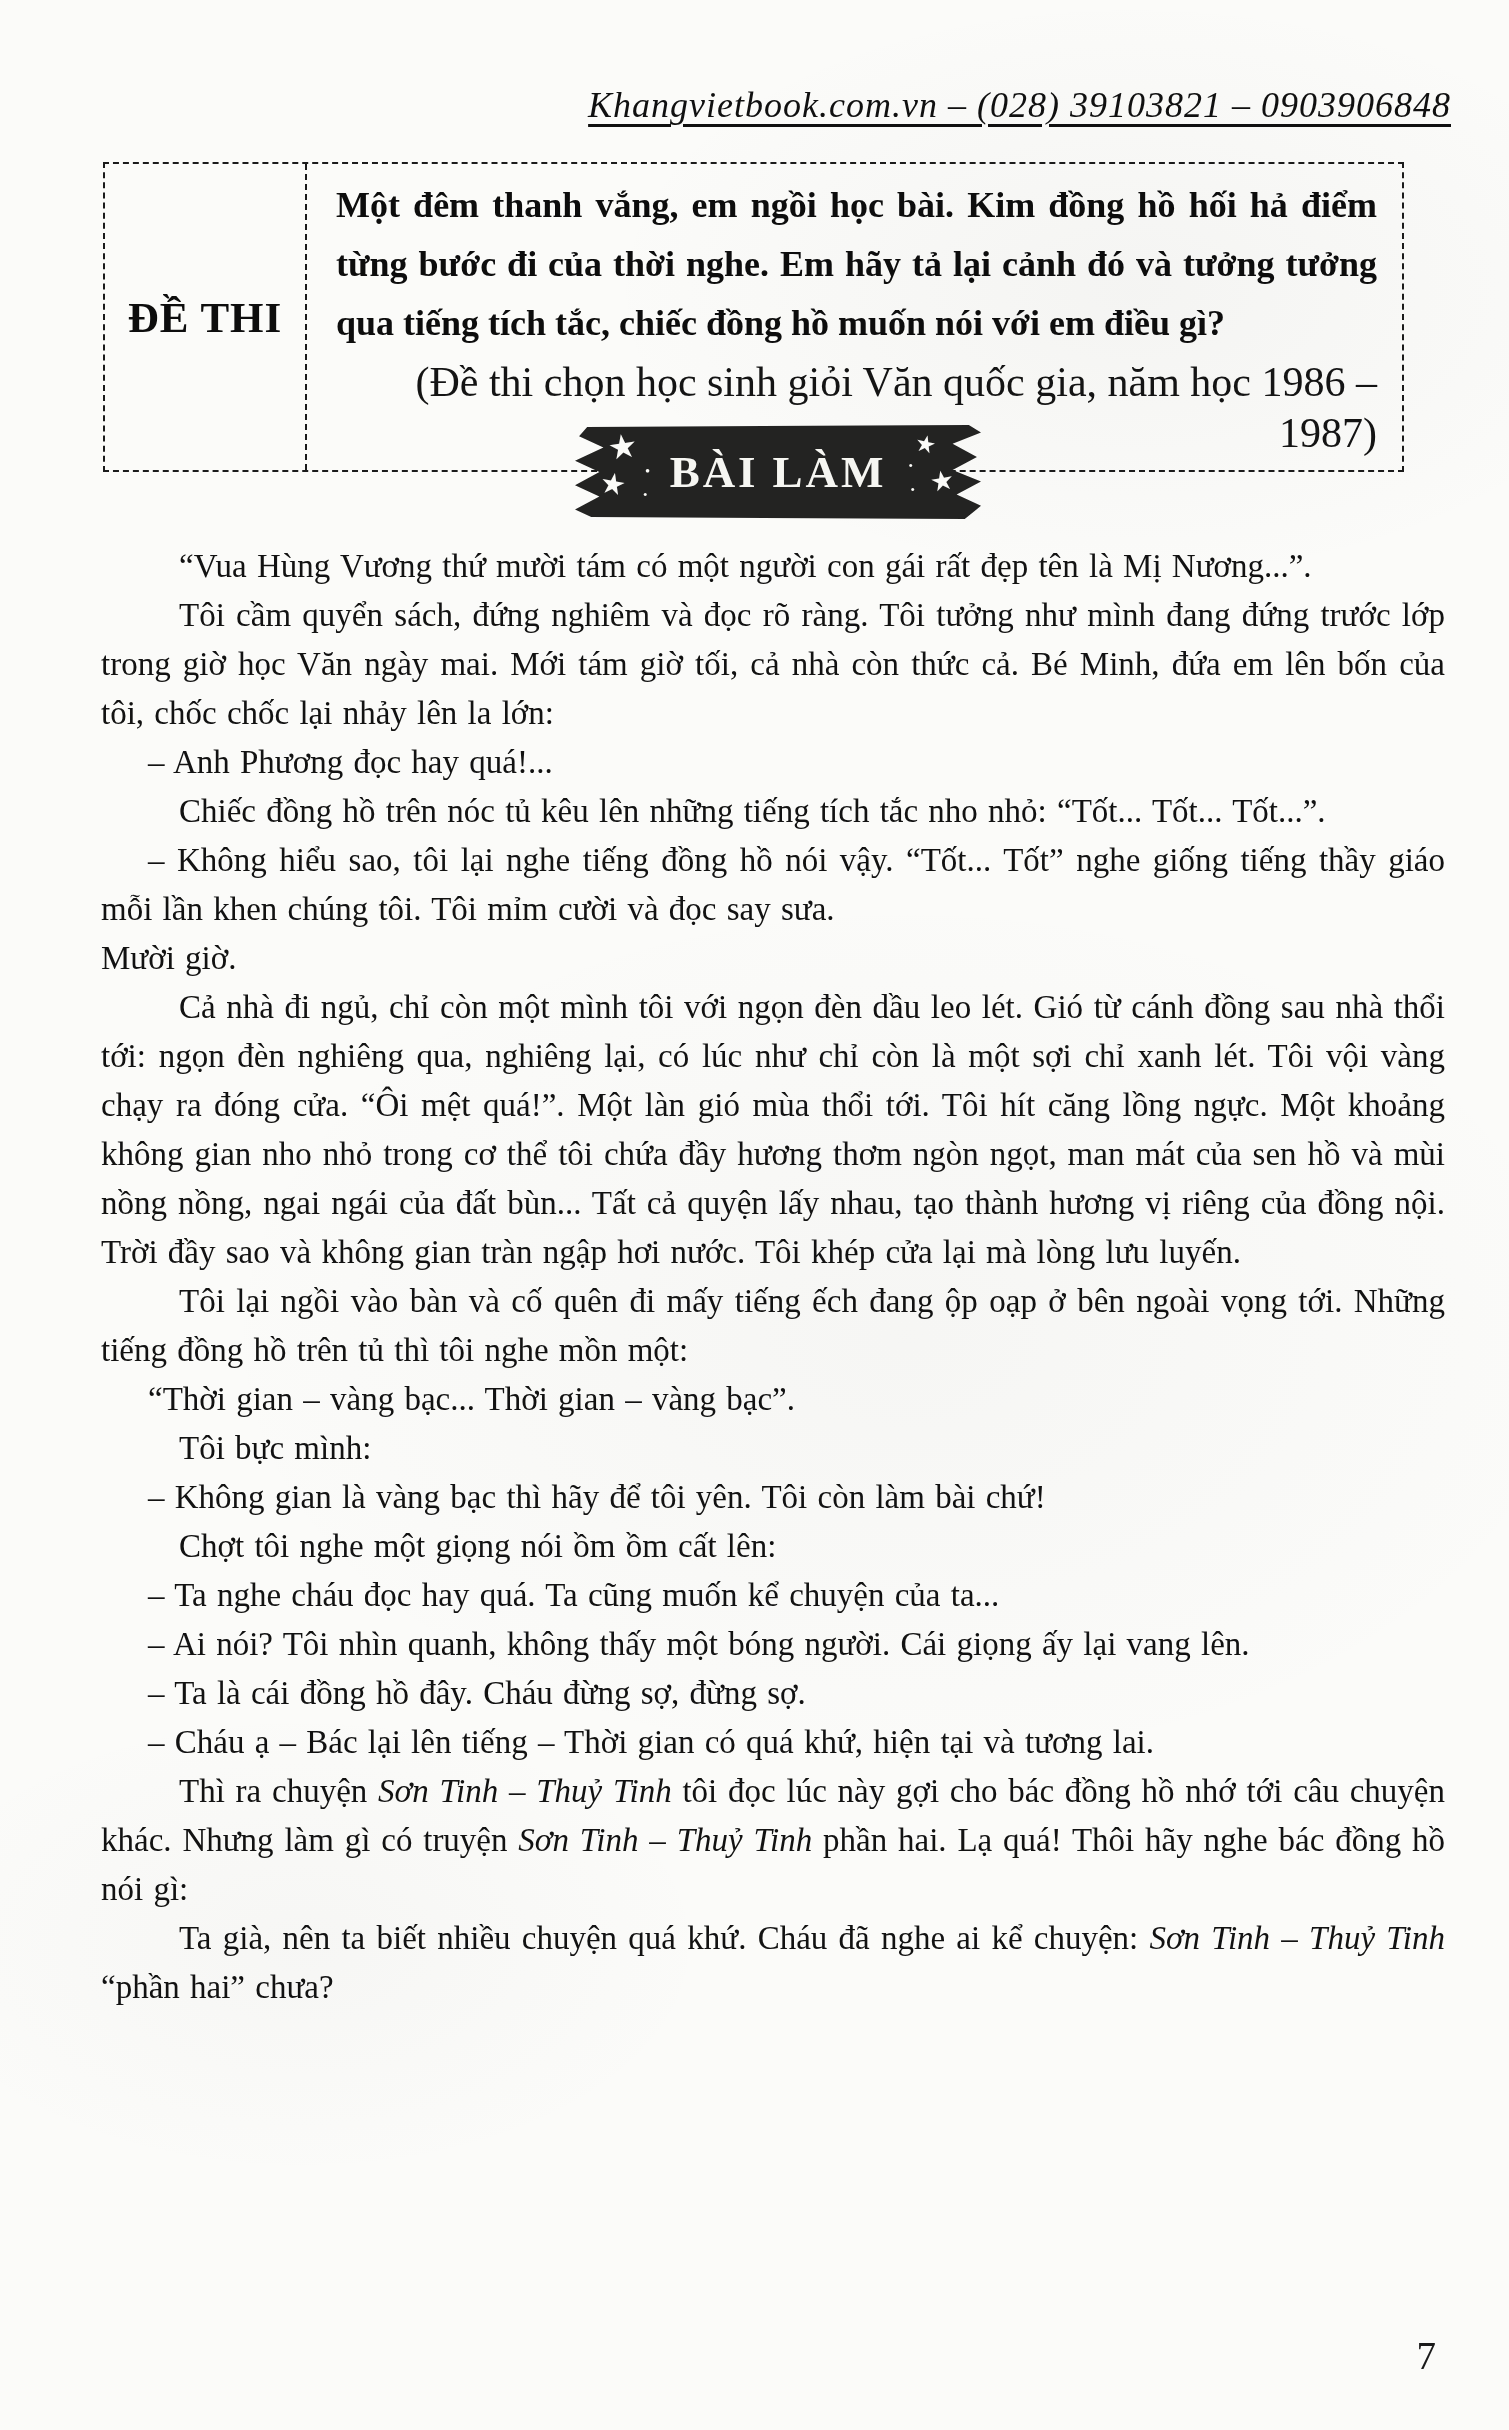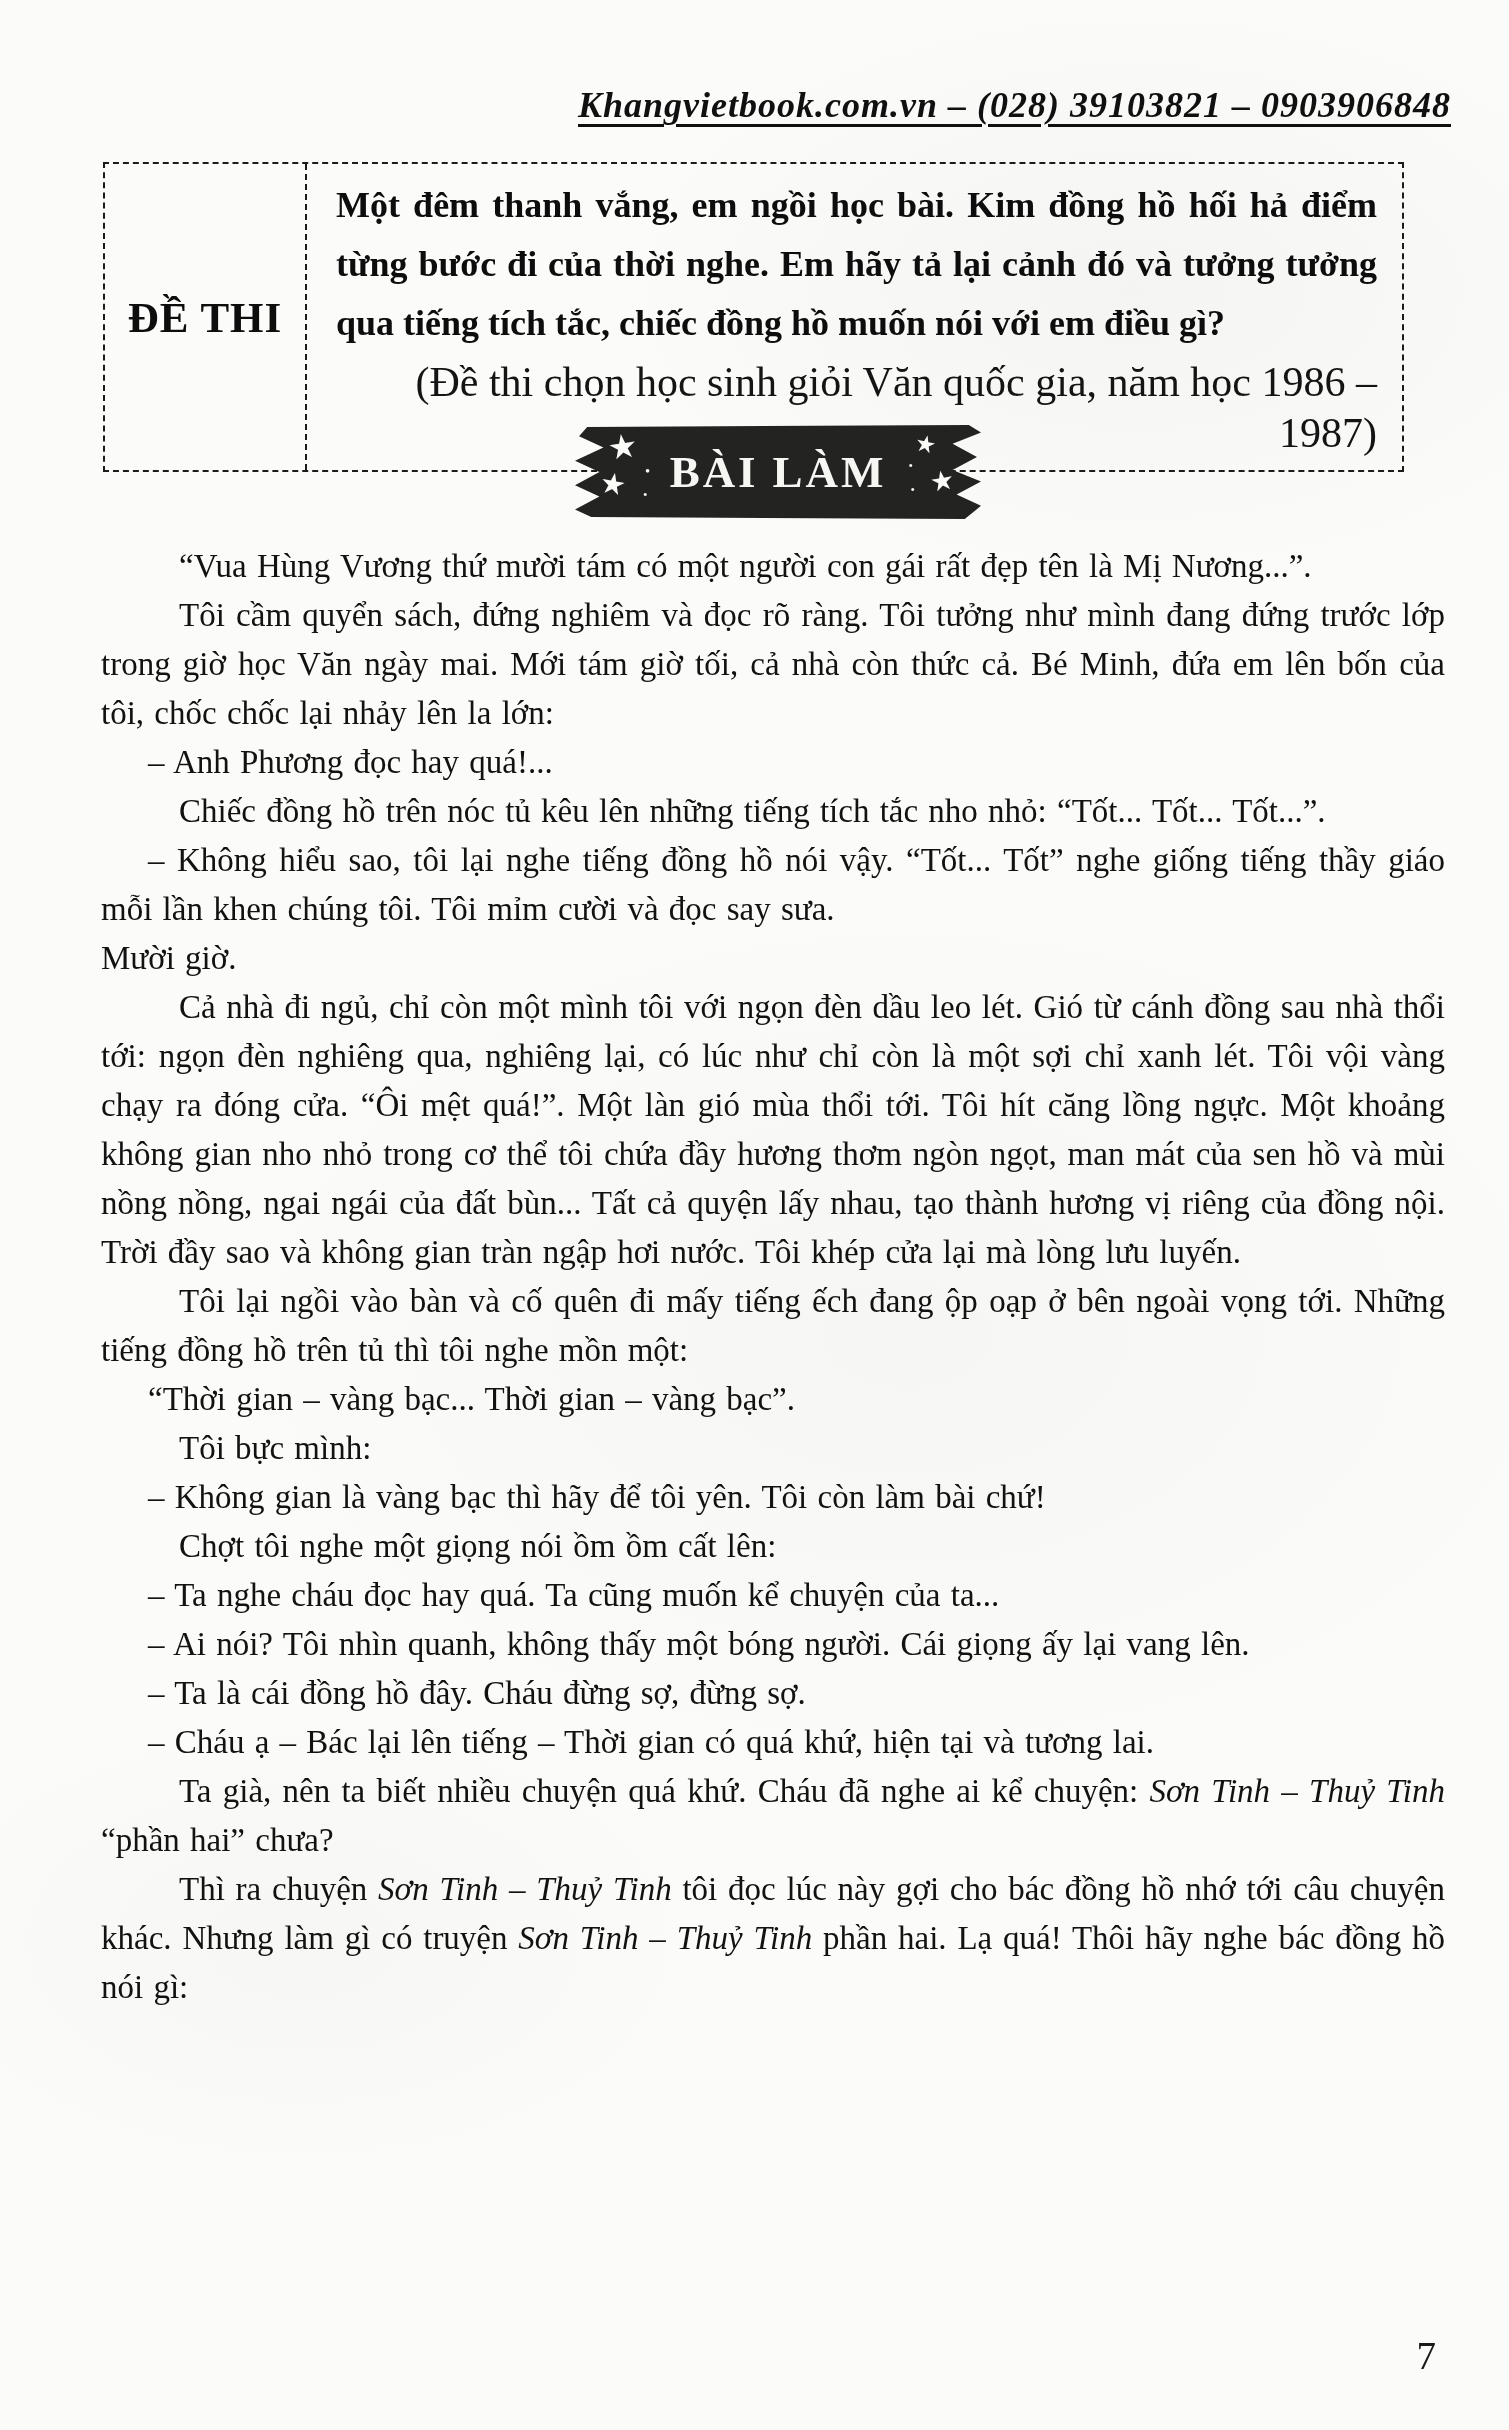--- a/index.html
+++ b/index.html
@@ -20,21 +20,21 @@
       radial-gradient(ellipse 1073px 683px at 60% 55%, rgba(120,120,120,0.04), transparent 65%),
       radial-gradient(ellipse 683px 390px at 20% 80%, rgba(120,120,120,0.035), transparent 60%);
   }
 
   
   .header{
     position:absolute;top:84px;left:0;right:59px;
     text-align:right;
   }
   .header-text{
-    font-style:italic;font-weight:bold;
+    font-style:italic;font-weight:normal;
     font-size:36px;
     text-decoration:underline;
     text-decoration-thickness:2.9px;
     text-underline-offset:6.8px;
     letter-spacing:1px;
     color:#101010;
   }
 
   
   .exam-box{
@@ -156,19 +156,19 @@
       <p class="indent"><span>Cả nhà đi ngủ, chỉ còn một mình tôi với ngọn đèn dầu leo lét. Gió từ cánh đồng sau nhà thổi tới: ngọn đèn nghiêng qua, nghiêng lại, có lúc như chỉ còn là một sợi chỉ xanh lét. Tôi vội vàng chạy ra đóng cửa. “Ôi mệt quá!”. Một làn gió mùa thổi tới. Tôi hít căng lồng ngực. Một khoảng không gian nho nhỏ trong cơ thể tôi chứa đầy hương thơm ngòn ngọt, man mát của sen hồ và mùi nồng nồng, ngai ngái của đất bùn... Tất cả quyện lấy nhau, tạo thành hương vị riêng của đồng nội. Trời đầy sao và không gian tràn ngập hơi nước. Tôi khép cửa lại mà lòng lưu luyến.</span></p>
       <p class="indent"><span>Tôi lại ngồi vào bàn và cố quên đi mấy tiếng ếch đang ộp oạp ở bên ngoài vọng tới. Những tiếng đồng hồ trên tủ thì tôi nghe mồn một:</span></p>
       <p class="dash"><span>“Thời gian – vàng bạc... Thời gian – vàng bạc”.</span></p>
       <p class="indent"><span>Tôi bực mình:</span></p>
       <p class="dash"><span>– Không gian là vàng bạc thì hãy để tôi yên. Tôi còn làm bài chứ!</span></p>
       <p class="indent"><span>Chợt tôi nghe một giọng nói ồm ồm cất lên:</span></p>
       <p class="dash"><span>– Ta nghe cháu đọc hay quá. Ta cũng muốn kể chuyện của ta...</span></p>
       <p class="dash"><span>– Ai nói? Tôi nhìn quanh, không thấy một bóng người. Cái giọng ấy lại vang lên.</span></p>
       <p class="dash"><span>– Ta là cái đồng hồ đây. Cháu đừng sợ, đừng sợ.</span></p>
       <p class="dash"><span>– Cháu ạ – Bác lại lên tiếng – Thời gian có quá khứ, hiện tại và tương lai.</span></p>
+      <p class="indent"><span>Thì ra chuyện </span><i>Sơn Tinh – Thuỷ Tinh</i><span> tôi đọc lúc này gợi cho bác đồng hồ nhớ tới câu chuyện khác. Nhưng làm gì có truyện </span><i>Sơn Tinh – Thuỷ Tinh</i><span> phần hai. Lạ quá! Thôi hãy nghe bác đồng hồ nói gì:</span></p>
       <p class="indent"><span>Ta già, nên ta biết nhiều chuyện quá khứ. Cháu đã nghe ai kể chuyện: </span><i>Sơn Tinh – Thuỷ Tinh</i><span> “phần hai” chưa?</span></p>
-      <p class="indent"><span>Thì ra chuyện </span><i>Sơn Tinh – Thuỷ Tinh</i><span> tôi đọc lúc này gợi cho bác đồng hồ nhớ tới câu chuyện khác. Nhưng làm gì có truyện </span><i>Sơn Tinh – Thuỷ Tinh</i><span> phần hai. Lạ quá! Thôi hãy nghe bác đồng hồ nói gì:</span></p>
     </div>
 
   <div class="page-number">7</div>
 </div>
 
 
 </body></html>

